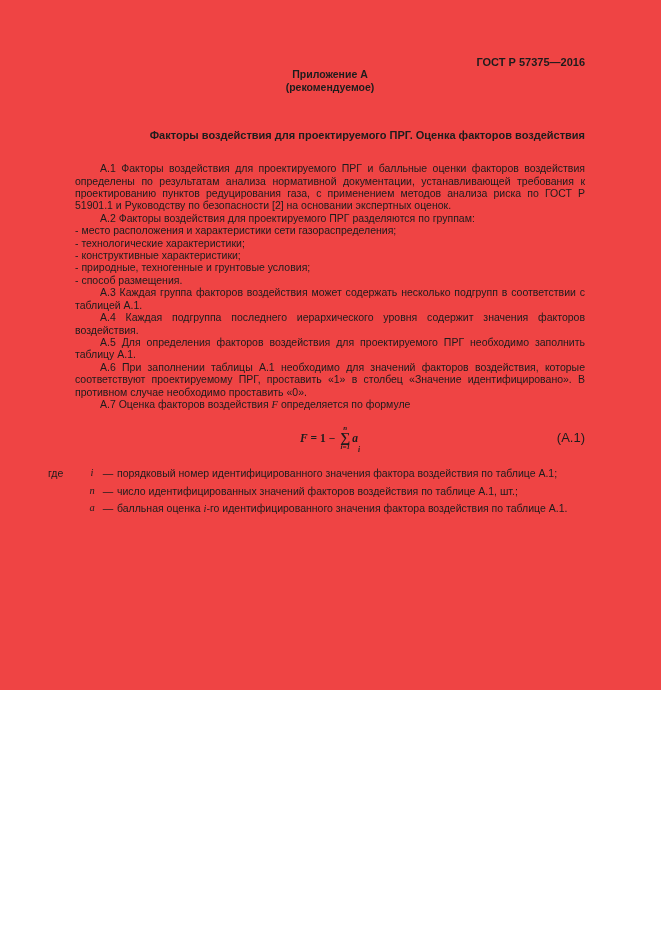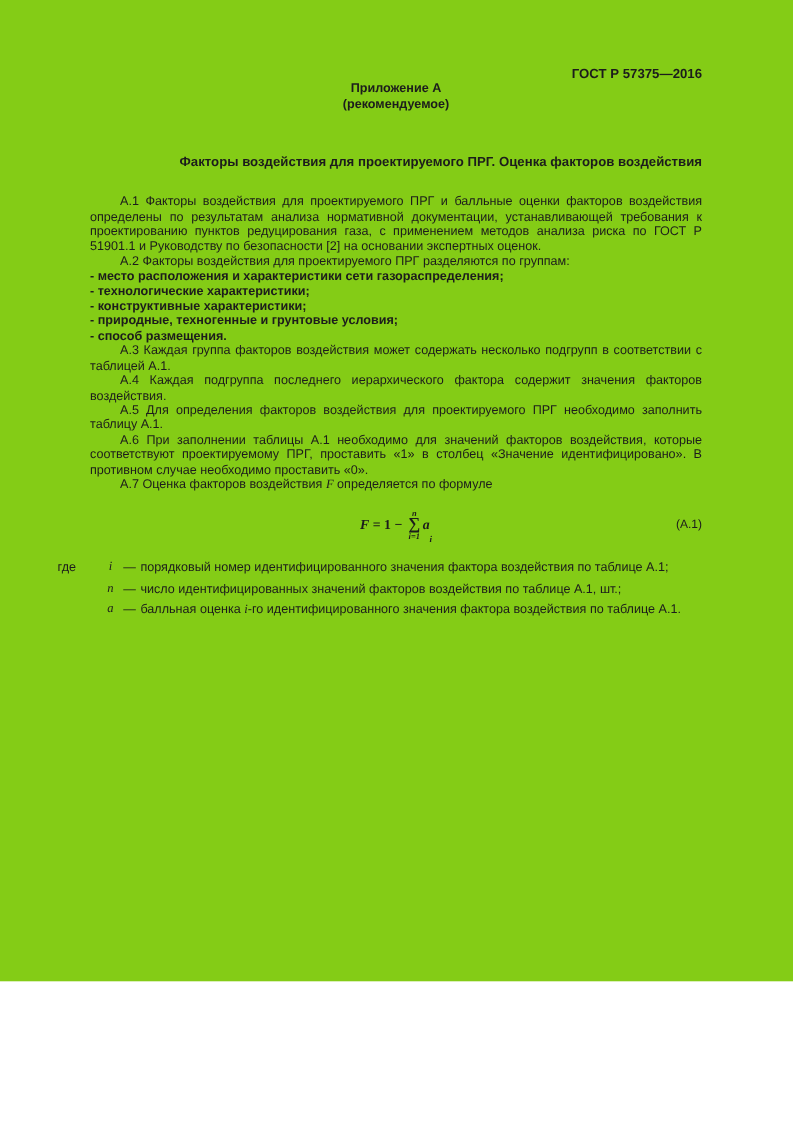--- a/index.html
+++ b/index.html
@@ -3,22 +3,22 @@
 <meta charset="utf-8">
 <style>
   html, body {
     margin: 0;
     padding: 0;
     background: #ffffff;
   }
   .page {
     position: relative;
     width: 661px;
-    height: 818px;
-    background: #84cc16;
+    height: 690px;
+    background: #ef4444;
     color: #1c1c1c;
     font-family: "Liberation Sans", "DejaVu Sans", sans-serif;
     font-size: 10.5px;
     line-height: 12.4px;
     overflow: hidden;
   }
   .content {
     position: absolute;
     left: 75px;
     top: 0;
@@ -46,21 +46,20 @@
   .body-text { margin-top: 20px; }
   .para {
     margin: 0;
     text-align: justify;
     text-indent: 25px;
   }
   .dash-list {
     list-style: none;
     margin: 0;
     padding: 0;
-    font-weight: bold;
   }
   .dash-list li { text-align: left; }
   .serif-var {
     font-style: italic;
     font-family: "Liberation Serif", "DejaVu Serif", serif;
   }
   .formula-row {
     position: relative;
     margin-top: 10px;
     margin-bottom: 8px;
@@ -93,21 +92,21 @@
     font-size: 7.5px;
     font-style: italic;
     align-self: flex-end;
     margin-bottom: -2px;
   }
   .formula-number {
     position: absolute;
     right: 0;
     top: 50%;
     transform: translateY(-50%);
-    font-size: 10px;
+    font-size: 13px;
   }
   .where-block {
     margin-top: 12px;
     margin-left: -27px;
   }
   .where-row {
     display: flex;
     margin-bottom: 5px;
     justify-content: space-between;
   }
@@ -152,21 +151,21 @@
 
       <ul class="dash-list">
         <li>- место расположения и характеристики сети газораспределения;</li>
         <li>- технологические характеристики;</li>
         <li>- конструктивные характеристики;</li>
         <li>- природные, техногенные и грунтовые условия;</li>
         <li>- способ размещения.</li>
       </ul>
 
       <p class="para">А.3 Каждая группа факторов воздействия может содержать несколько подгрупп в соответствии с таблицей А.1.</p>
-      <p class="para">А.4 Каждая подгруппа последнего иерархического фактора содержит значения факторов воздействия.</p>
+      <p class="para">А.4 Каждая подгруппа последнего иерархического уровня содержит значения факторов воздействия.</p>
       <p class="para">А.5 Для определения факторов воздействия для проектируемого ПРГ необходимо заполнить таблицу А.1.</p>
       <p class="para">А.6 При заполнении таблицы А.1 необходимо для значений факторов воздействия, которые соответствуют проектируемому ПРГ, проставить «1» в столбец «Значение идентифицировано». В противном случае необходимо проставить «0».</p>
 
       <p class="para"><span>А.7 Оценка факторов воздействия </span><span class="serif-var">F</span><span> определяется по формуле</span></p>
 
       <div class="formula-row">
         <span class="formula">
           <span class="f-var">F</span>
           <span class="f-rel">= 1 −</span>
           <span class="sum">

